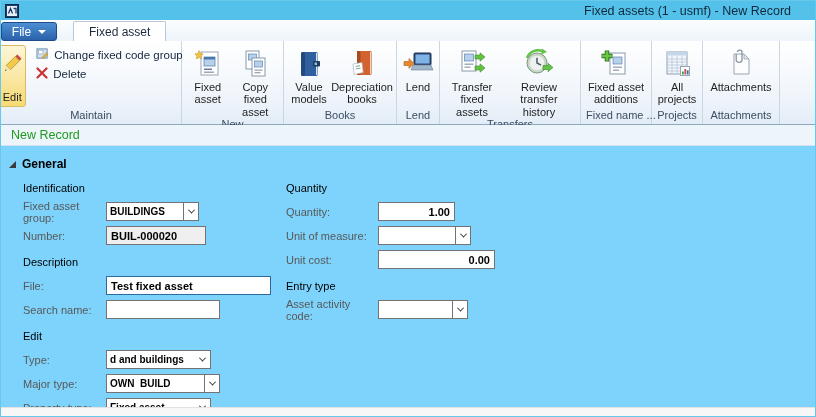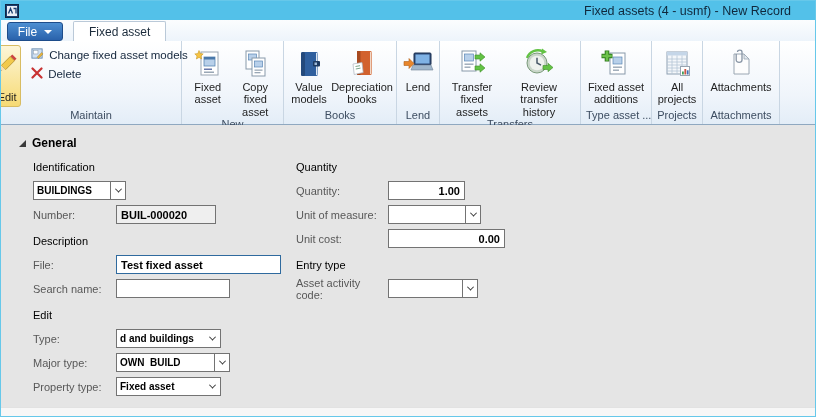--- a/index.html
+++ b/index.html
@@ -6,21 +6,21 @@
   body { background:#fff; }
   .window { width:816px; height:417px; display:flex; flex-direction:column; border:1px solid #66c8ea; background:#fff; overflow:hidden; }
 
   
   .titlebar { height:19px; background:#53c1e9; display:flex; align-items:center; padding:0 24px 0 4px; flex:0 0 auto; }
   .app-icon { width:14px; height:14px; display:flex; }
   .title-text { margin-left:auto; font-size:12.5px; color:#10283c; }
 
   
   .tabrow { height:21px; position:relative; background:linear-gradient(#fbfdfe,#edf4fb); flex:0 0 auto; }
-  .file-btn { position:absolute; left:6px; top:2px; width:56px; height:19px; background:linear-gradient(#4d8fd2,#2a62ab); border:1px solid #1d4c8a; border-radius:3px; color:#fff; font-size:12px; display:flex; align-items:center; justify-content:center; gap:7px; cursor:default; }
+  .file-btn { position:absolute; left:0; top:2px; width:56px; height:19px; background:linear-gradient(#4d8fd2,#2a62ab); border:1px solid #1d4c8a; border-radius:3px; color:#fff; font-size:12px; display:flex; align-items:center; justify-content:center; gap:7px; cursor:default; }
   .caret-down { width:0; height:0; border-left:4px solid transparent; border-right:4px solid transparent; border-top:4px solid #fff; }
   .tab { position:absolute; left:72px; top:1px; height:20px; padding:0 15px; background:#fff; border:1px solid #bac9d8; border-bottom:none; border-radius:2px 2px 0 0; display:flex; align-items:center; font-size:12px; color:#1c2c3c; }
 
   
   .ribbon { height:84px; display:flex; background:linear-gradient(#ffffff,#f0f5fb 65%,#e3edf7); border-bottom:1px solid #8fa8c0; flex:0 0 auto; }
   .rgroup { display:flex; flex-direction:column; border-right:1px solid #c9d6e3; flex:0 0 auto; }
   .rg-body { flex:1; display:flex; align-items:flex-start; justify-content:center; padding:3px 3px 0; }
   .rg-label { font-size:11px; color:#3d4d61; text-align:center; padding:0 5px 3px; white-space:nowrap; }
   .rbtn { display:flex; flex-direction:column; align-items:center; text-align:center; padding:2px 2px 0; border-radius:3px; cursor:default; }
   .rbtn .ricon { height:35px; display:flex; align-items:center; }
@@ -28,21 +28,21 @@
   .maintain-body { display:flex; align-items:flex-start; padding:4px 4px 0 5px; }
   .edit-btn { width:38px; height:62px; background:linear-gradient(#fdf6d8,#f6da74); border:1px solid #d8bc62; border-radius:3px; display:flex; flex-direction:column; align-items:center; justify-content:space-between; padding:5px 0 3px; cursor:default; }
   .edit-btn .rlabel { font-size:11px; }
   .actions { display:flex; flex-direction:column; gap:3px; margin-left:8px; margin-top:1px; }
   .raction { display:flex; align-items:center; gap:5px; font-size:11.5px; color:#15273d; padding:1px 2px; cursor:default; white-space:nowrap; }
 
   
   .recordbar { height:21px; background:#edf5fb; border-bottom:1px solid #d5e2ec; color:#1f9b1f; font-size:12.5px; display:flex; align-items:center; padding-left:10px; flex:0 0 auto; }
 
   
-  .content { flex:1; background:#e5e5e5; padding:9px 0 0 18px; overflow:hidden; }
+  .content { flex:1; background:#7dd3fc; padding:9px 0 0 8px; overflow:hidden; }
   .section-header { display:flex; align-items:center; gap:6px; margin:2px 0 11px 0; }
   .tri { width:0; height:0; border-bottom:7px solid #3a3a3a; border-left:7px solid transparent; }
   .section-title { font-weight:bold; font-size:12px; color:#000; }
   .columns { display:flex; padding-left:14px; }
   .col-left { width:263px; flex:0 0 auto; }
   .col-right { flex:0 0 auto; }
   .subsec { margin-bottom:11px; }
   .subsec-title { font-size:11px; font-weight:normal; color:#000; margin-bottom:8px; }
   .frow { display:flex; align-items:center; margin-bottom:5px; height:19px; }
   .flabel { font-size:11px; color:#585858; flex:0 0 auto; }
@@ -66,21 +66,21 @@
 <div class="window">
 
   <div class="titlebar">
     <span class="app-icon">
       <svg width="14" height="14" viewBox="0 0 14 14">
           <rect x="0.5" y="0.5" width="13" height="13" fill="#1a3e6e" stroke="#0e2746"></rect>
           <rect x="2" y="2" width="10" height="10" fill="#e8eef6"></rect>
           <path d="M3.5 9.5 L5.5 4.5 L7.5 9.5 M8.5 4.5 h2.5 v5" stroke="#1a3e6e" stroke-width="1.3" fill="none"></path>
         </svg>
     </span>
-    <span class="title-text">Fixed assets (4 - usmf) - New Record</span>
+    <span class="title-text">Fixed assets (1 - usmf) - New Record</span>
   </div>
 
   <div class="tabrow">
     <div class="file-btn">
       <span>File</span>
       <span class="caret-down"></span>
     </div>
     <div class="tab">
       <span>Fixed asset</span>
     </div>
@@ -105,21 +105,21 @@
         </div>
         <div class="actions">
           <div class="raction">
             <span>
               <svg width="13" height="13" viewBox="0 0 14 14">
                   <rect x="1" y="2" width="11" height="10" fill="#cfe0f2" stroke="#6b8db0"></rect>
                   <rect x="2.5" y="3.5" width="5" height="4" fill="#fff" stroke="#8899aa" stroke-width="0.6"></rect>
                   <polygon points="6.5,11 11.5,6 13,7.5 8,12.5" fill="#e8b33c" stroke="#a07c20" stroke-width="0.5"></polygon>
                 </svg>
             </span>
-            <span>Change fixed asset models</span>
+            <span>Change fixed code group</span>
           </div>
           <div class="raction">
             <span>
               <svg width="12" height="12" viewBox="0 0 12 12">
                   <path d="M1.5 1.5 L10.5 10.5 M10.5 1.5 L1.5 10.5" stroke="#c83232" stroke-width="2.2" stroke-linecap="round"></path>
                 </svg>
             </span>
             <span>Delete</span>
           </div>
         </div>
@@ -247,21 +247,21 @@
                 <rect x="13" y="9" width="9" height="7" fill="#b8d0ea" stroke="#5b87b5" stroke-width="0.7"></rect>
                 <rect x="13" y="18.5" width="9" height="1.4" fill="#99a7b5"></rect>
                 <rect x="13" y="21.5" width="6" height="1.4" fill="#99a7b5"></rect>
                 <path d="M7 2.5 V 13.5 M1.5 8 H 12.5" stroke="#2e7a1c" stroke-width="4.6"></path>
                 <path d="M7 3.2 V 12.8 M2.2 8 H 11.8" stroke="#6cc24a" stroke-width="2.6"></path>
               </svg>
           </span>
           <span class="rlabel">Fixed asset additions</span>
         </div>
       </div>
-      <div class="rg-label">Type asset ...</div>
+      <div class="rg-label">Fixed name ...</div>
     </div>
 
     <div class="rgroup" style="width:51px">
       <div class="rg-body">
         <div class="rbtn" style="width:46px">
           <span class="ricon">
             <svg width="32" height="32" viewBox="0 0 32 32">
                 <rect x="6" y="4" width="20" height="22" fill="#f4f7fa" stroke="#8ea0b2"></rect>
                 <rect x="6" y="4" width="20" height="3.5" fill="#c5d6e8"></rect>
                 <path d="M6 11 H26 M6 14 H26 M6 17 H26 M6 20 H26 M6 23 H26" stroke="#b5c5d5" stroke-width="0.8"></path>
@@ -289,35 +289,39 @@
               </svg>
           </span>
           <span class="rlabel">Attachments</span>
         </div>
       </div>
       <div class="rg-label">Attachments</div>
     </div>
 
   </div>
 
+  <div class="recordbar">
+    <span>New Record</span>
+  </div>
 
   <div class="content">
 
     <div class="section-header">
       <span class="tri"></span>
       <span class="section-title">General</span>
     </div>
 
     <div class="columns">
 
       <div class="col-left">
 
         <div class="subsec">
           <div class="subsec-title">Identification</div>
           <div class="frow">
+            <span class="flabel">Fixed asset group:</span>
             <div class="combo sep" style="width:93px">
               <span class="val">BUILDINGS</span>
               <span class="arrow">
                   <span class="chev"></span>
                 </span>
             </div>
           </div>
           <div class="frow">
             <span class="flabel">Number:</span>
             <input class="tbox readonly" style="width: 100px;" readonly="" value="BUIL-000020">

